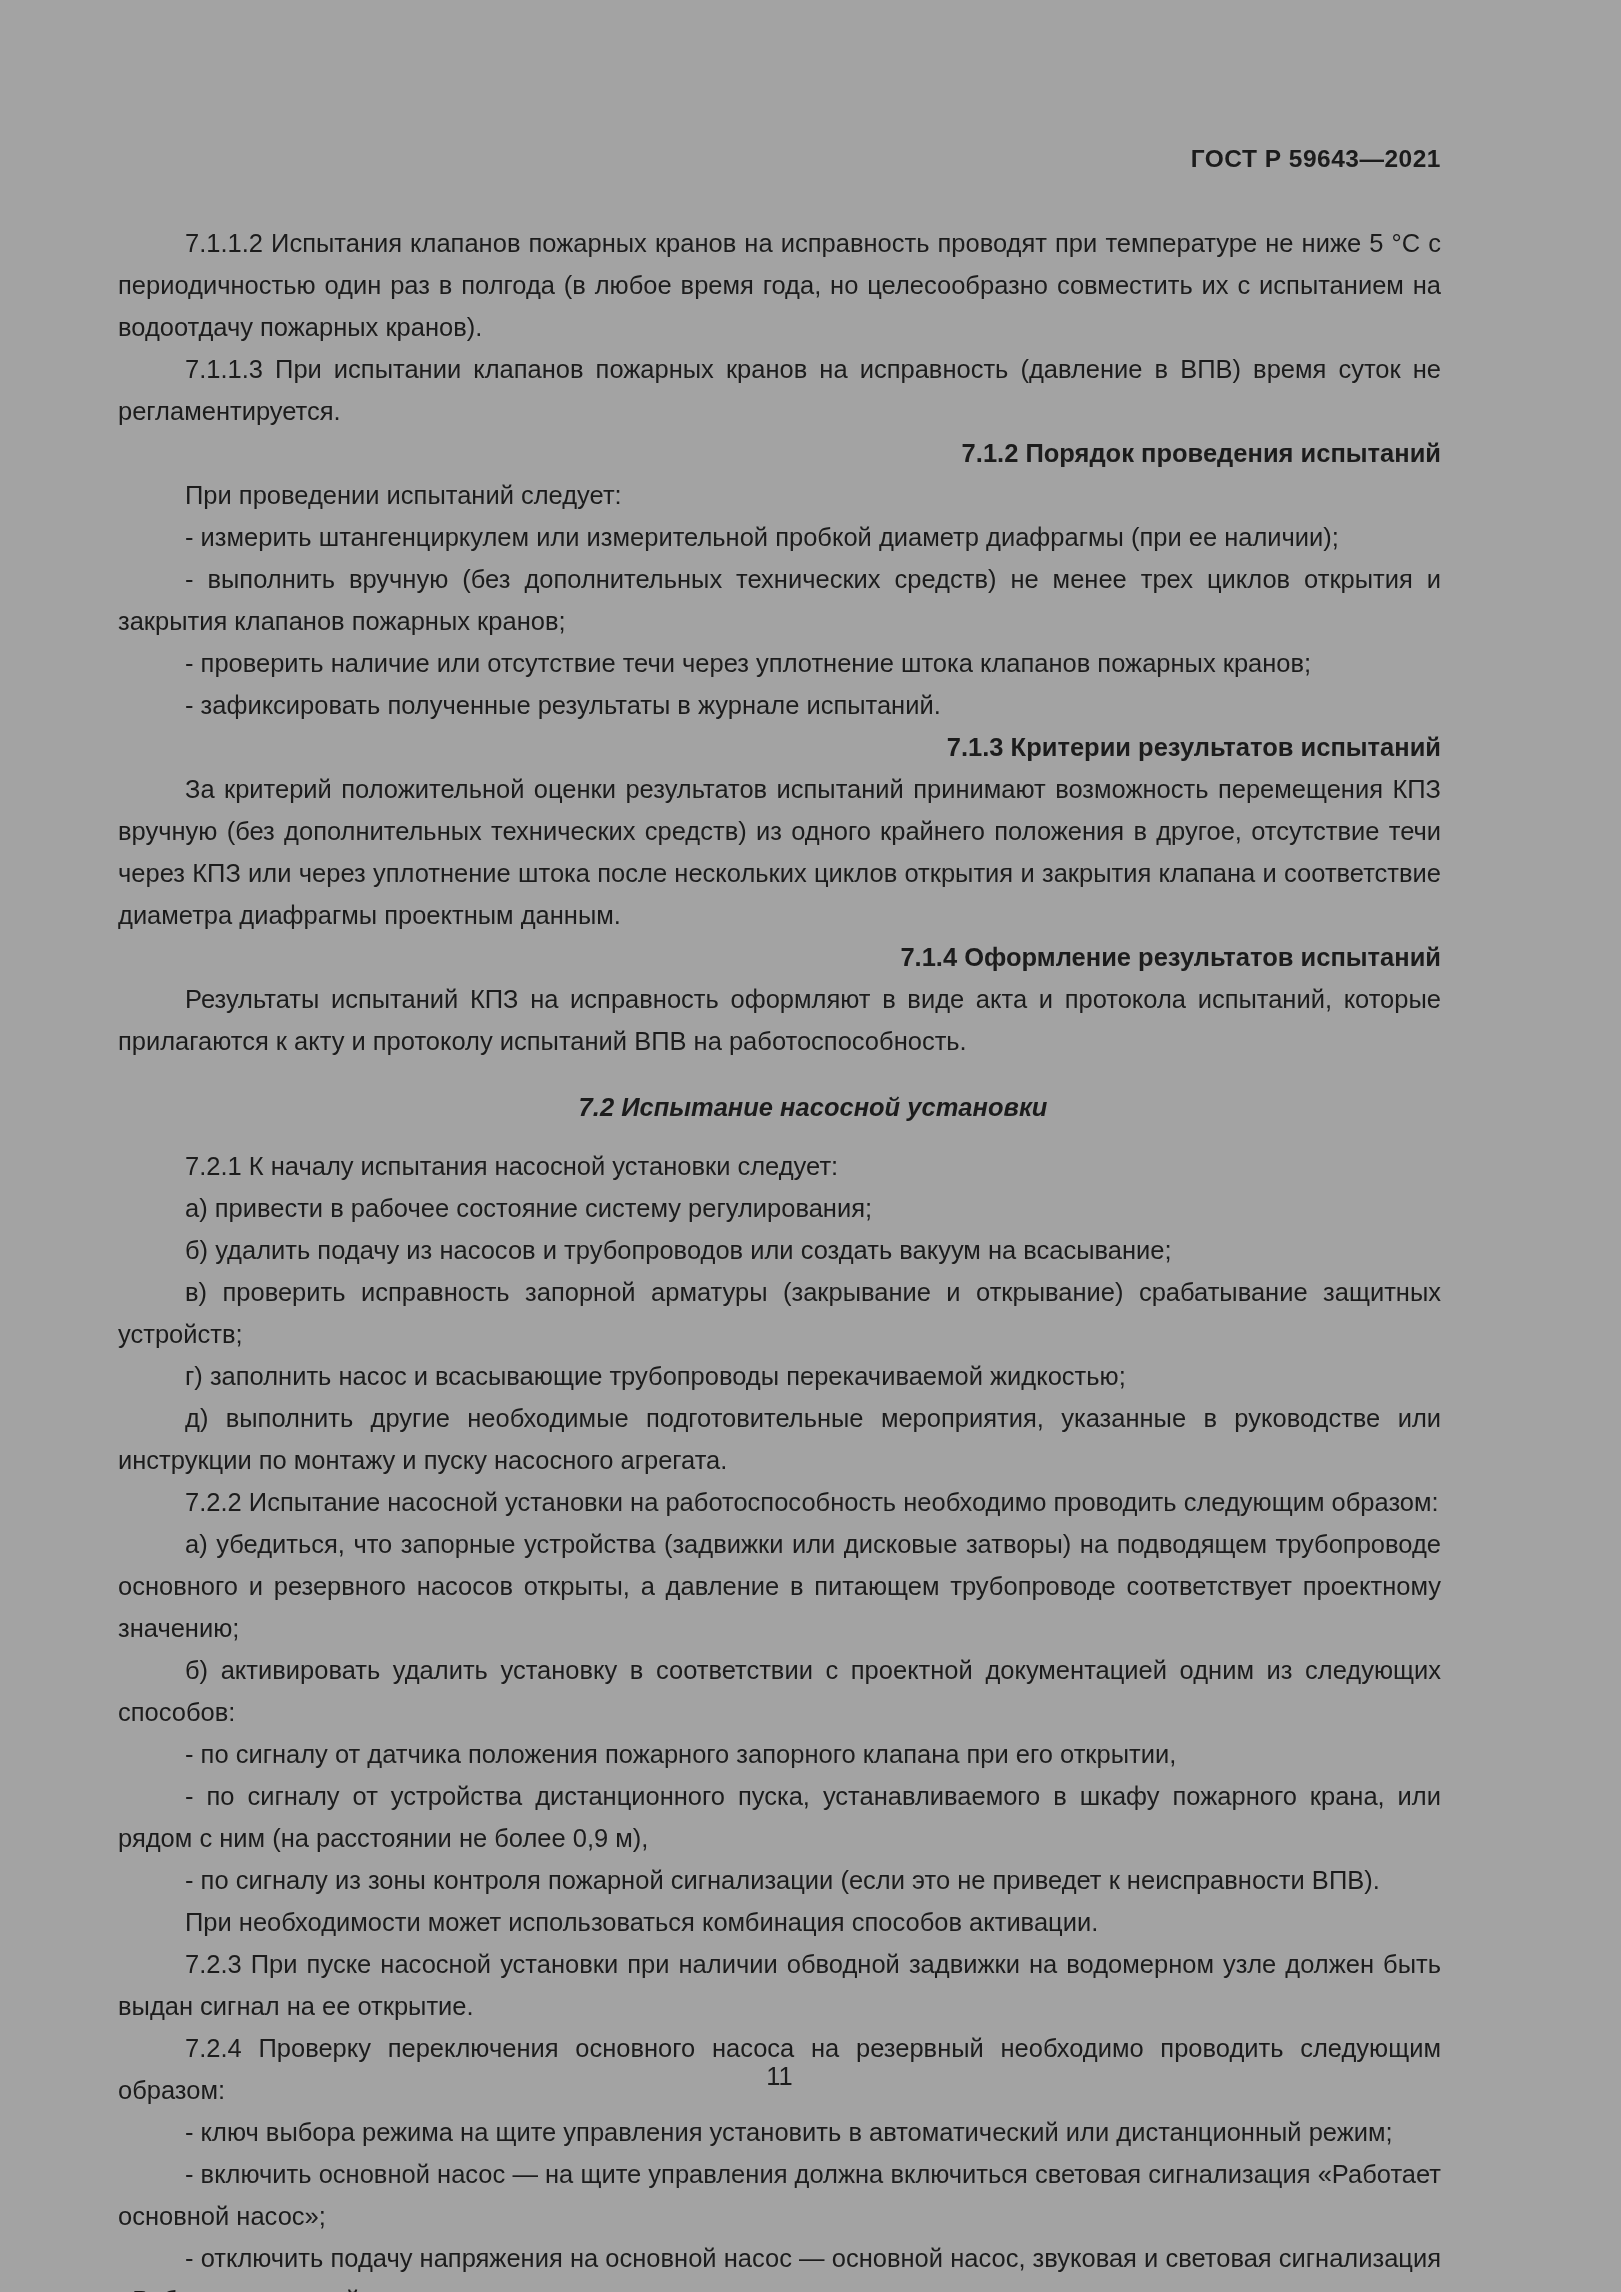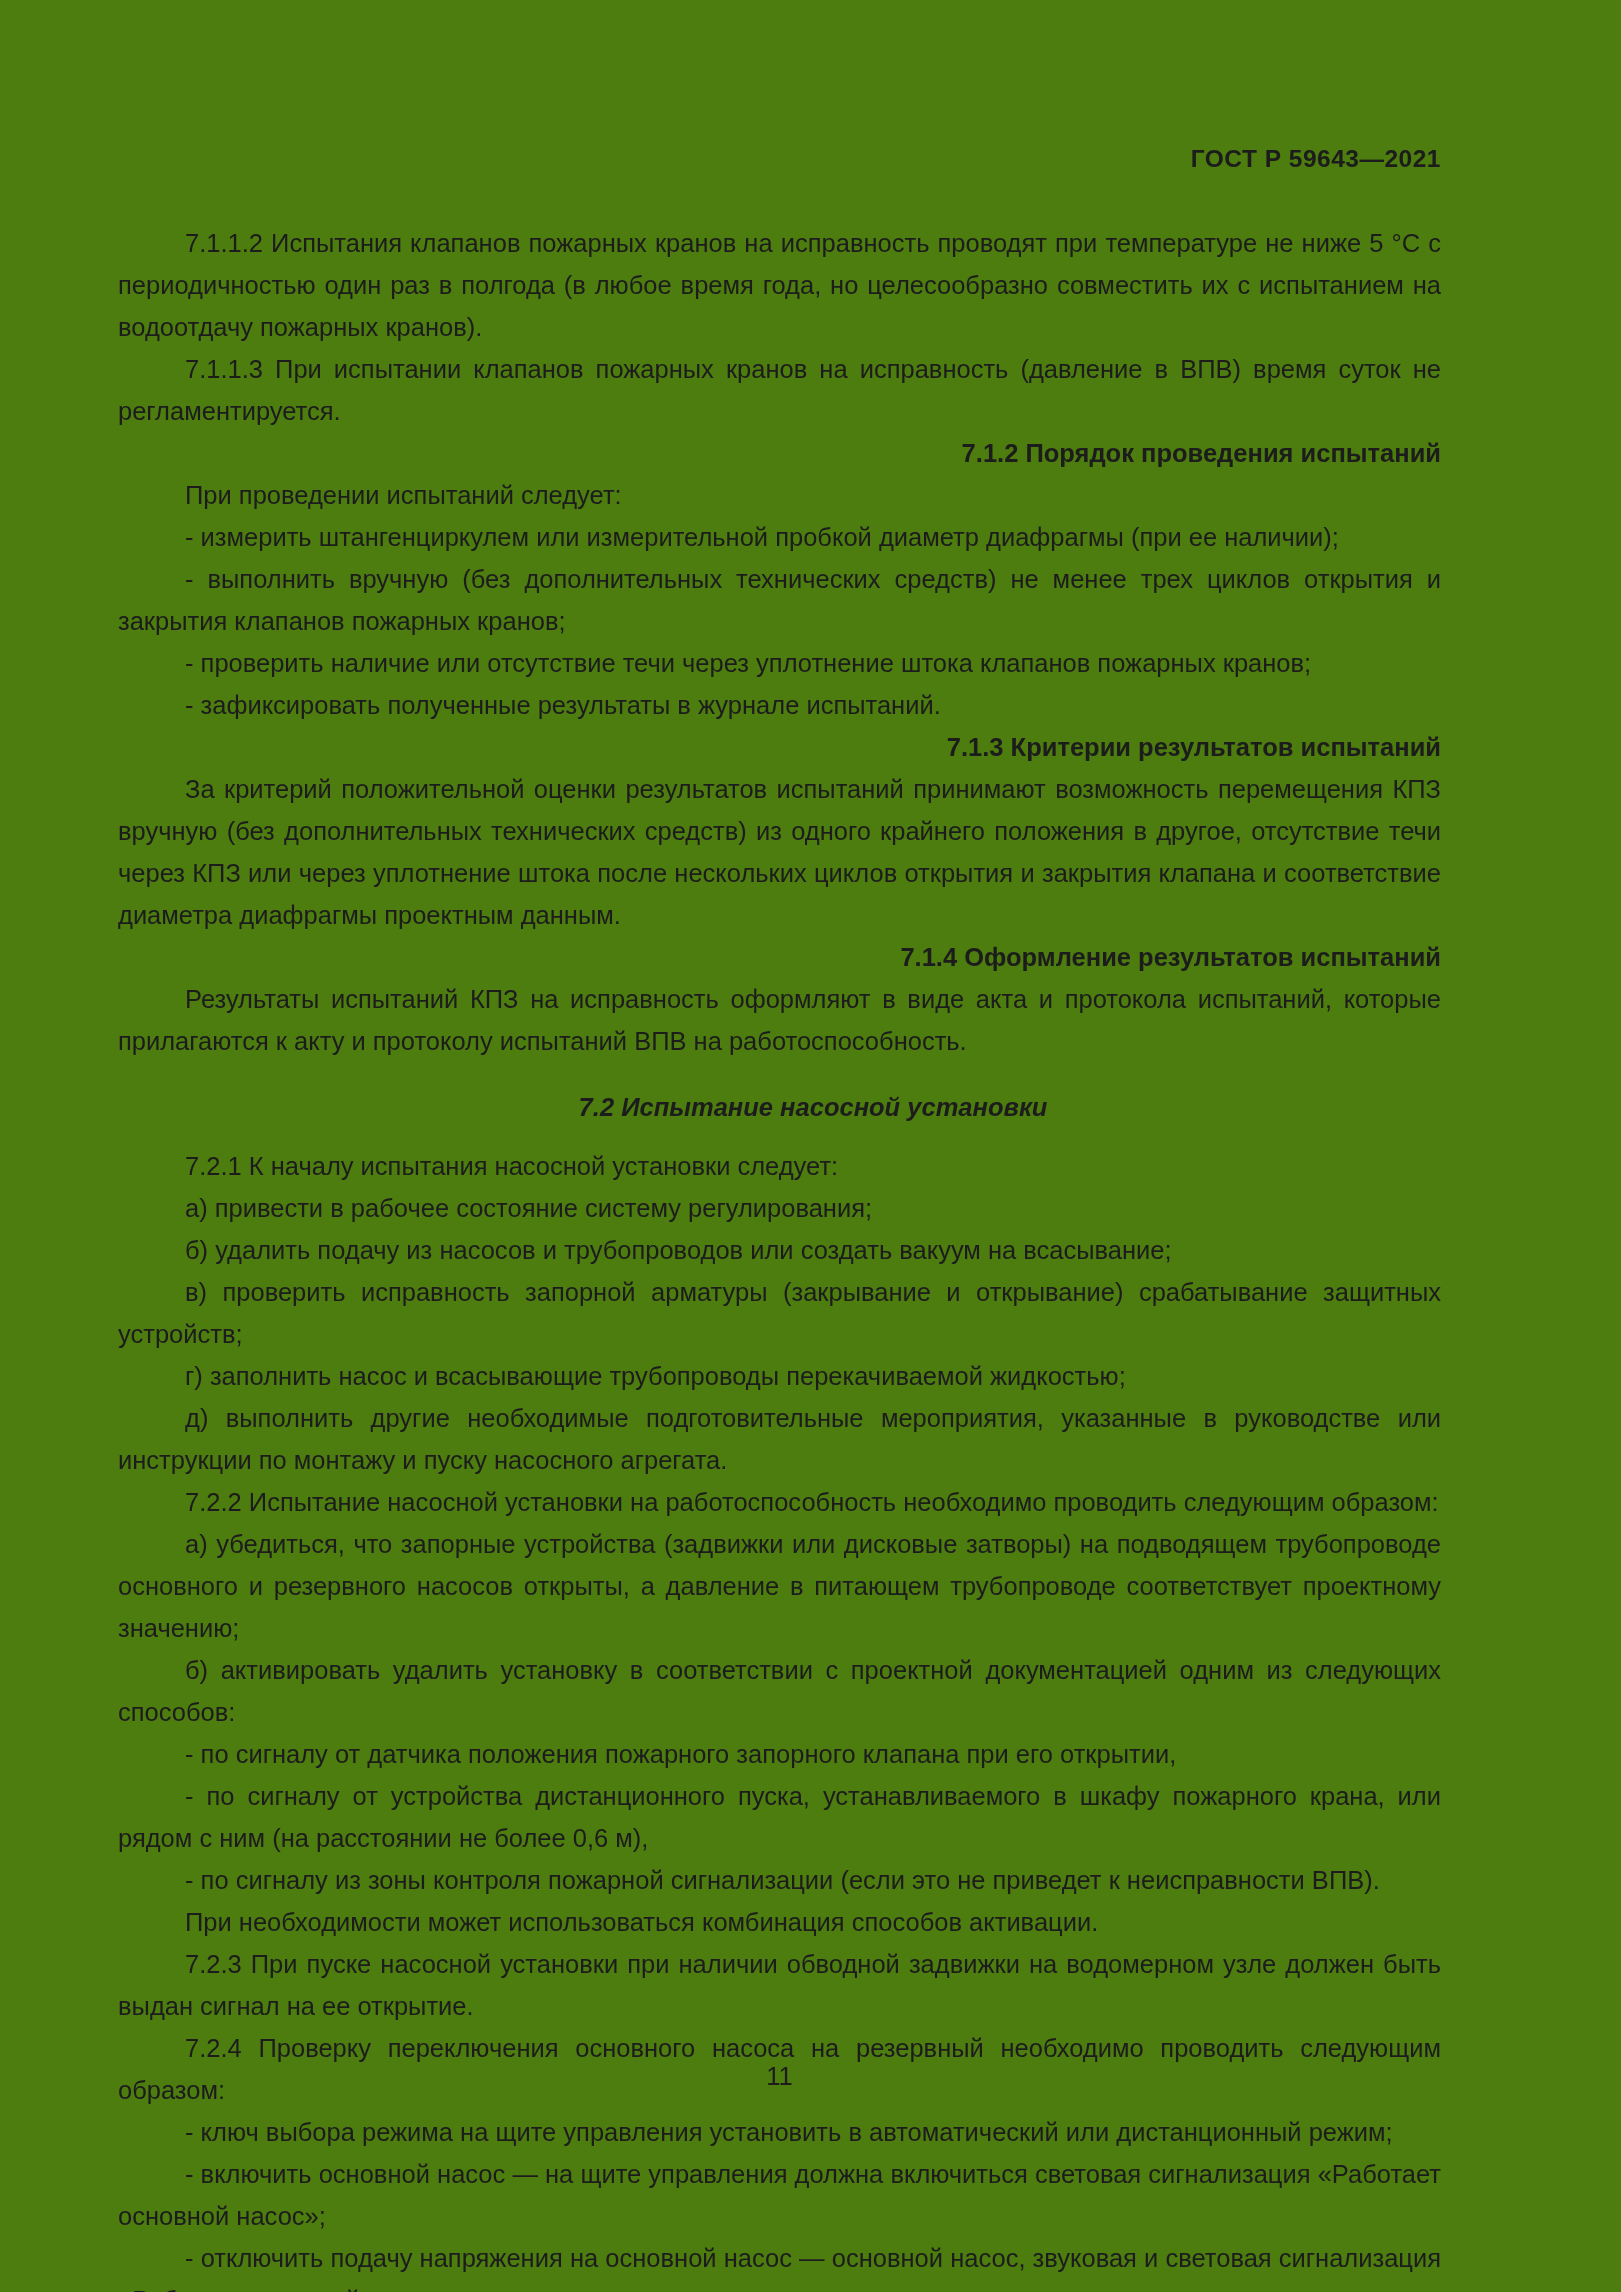--- a/index.html
+++ b/index.html
@@ -10,21 +10,21 @@
   body {
     width: 1621px;
     height: 2293px;
     font-family: "Liberation Sans", sans-serif;
     color: #1c1c1c;
   }
   .page {
     position: relative;
     width: 1621px;
     height: 2293px;
-    background: #4d7c0f;
+    background: #a3a3a3;
     overflow: hidden;
   }
   .doc-header {
     position: absolute;
     top: 145px;
     left: 118px;
     width: 1323px;
     text-align: right;
     font-size: 24.5px;
     font-weight: bold;
@@ -87,21 +87,21 @@
     <p class="para">7.2.1 К началу испытания насосной установки следует:</p>
     <p class="para">а) привести в рабочее состояние систему регулирования;</p>
     <p class="para">б) удалить подачу из насосов и трубопроводов или создать вакуум на всасывание;</p>
     <p class="para">в) проверить исправность запорной арматуры (закрывание и открывание) срабатывание защитных устройств;</p>
     <p class="para">г) заполнить насос и всасывающие трубопроводы перекачиваемой жидкостью;</p>
     <p class="para">д) выполнить другие необходимые подготовительные мероприятия, указанные в руководстве или инструкции по монтажу и пуску насосного агрегата.</p>
     <p class="para">7.2.2 Испытание насосной установки на работоспособность необходимо проводить следующим образом:</p>
     <p class="para">а) убедиться, что запорные устройства (задвижки или дисковые затворы) на подводящем трубопроводе основного и резервного насосов открыты, а давление в питающем трубопроводе соответствует проектному значению;</p>
     <p class="para">б) активировать удалить установку в соответствии с проектной документацией одним из следующих способов:</p>
     <p class="para">- по сигналу от датчика положения пожарного запорного клапана при его открытии,</p>
-    <p class="para">- по сигналу от устройства дистанционного пуска, устанавливаемого в шкафу пожарного крана, или рядом с ним (на расстоянии не более 0,6 м),</p>
+    <p class="para">- по сигналу от устройства дистанционного пуска, устанавливаемого в шкафу пожарного крана, или рядом с ним (на расстоянии не более 0,9 м),</p>
     <p class="para">- по сигналу из зоны контроля пожарной сигнализации (если это не приведет к неисправности ВПВ).</p>
     <p class="para">При необходимости может использоваться комбинация способов активации.</p>
     <p class="para">7.2.3 При пуске насосной установки при наличии обводной задвижки на водомерном узле должен быть выдан сигнал на ее открытие.</p>
     <p class="para">7.2.4 Проверку переключения основного насоса на резервный необходимо проводить следующим образом:</p>
     <p class="para">- ключ выбора режима на щите управления установить в автоматический или дистанционный режим;</p>
     <p class="para">- включить основной насос — на щите управления должна включиться световая сигнализация «Работает основной насос»;</p>
     <p class="para">- отключить подачу напряжения на основной насос — основной насос, звуковая и световая сигнализация «Работает основной насос» должны отключиться;</p>
     <p class="para">- через 10 с должен включиться резервный насос — на щите управления включаются звуковая и световая сигнализация «Работает резервный насос».</p>
   </div>
 

